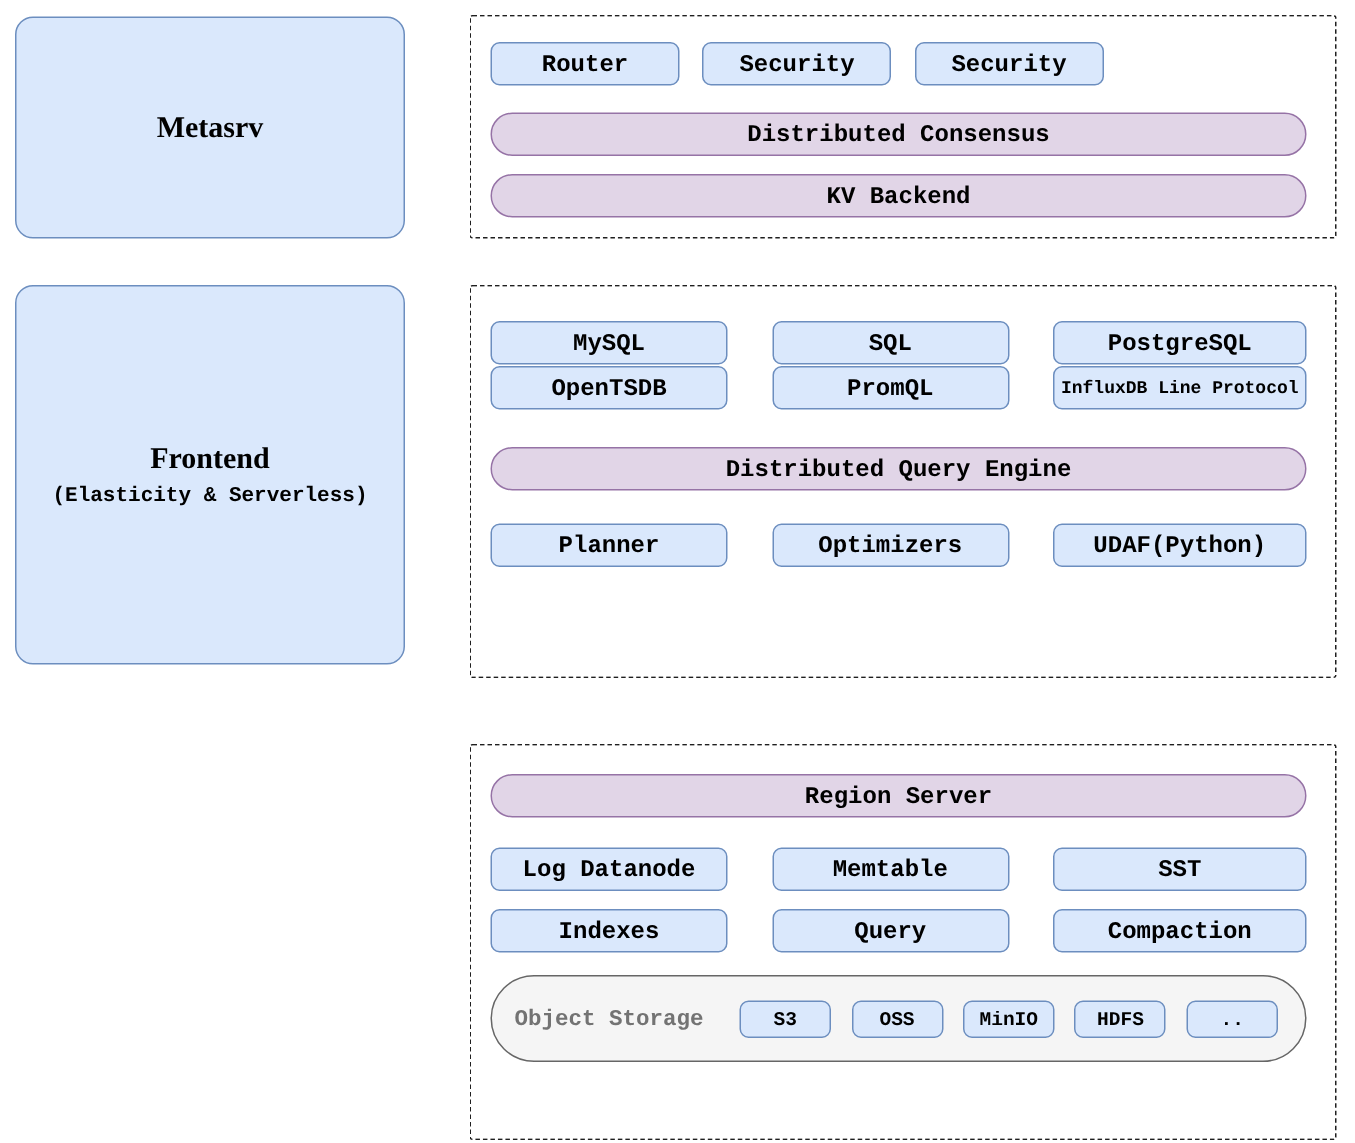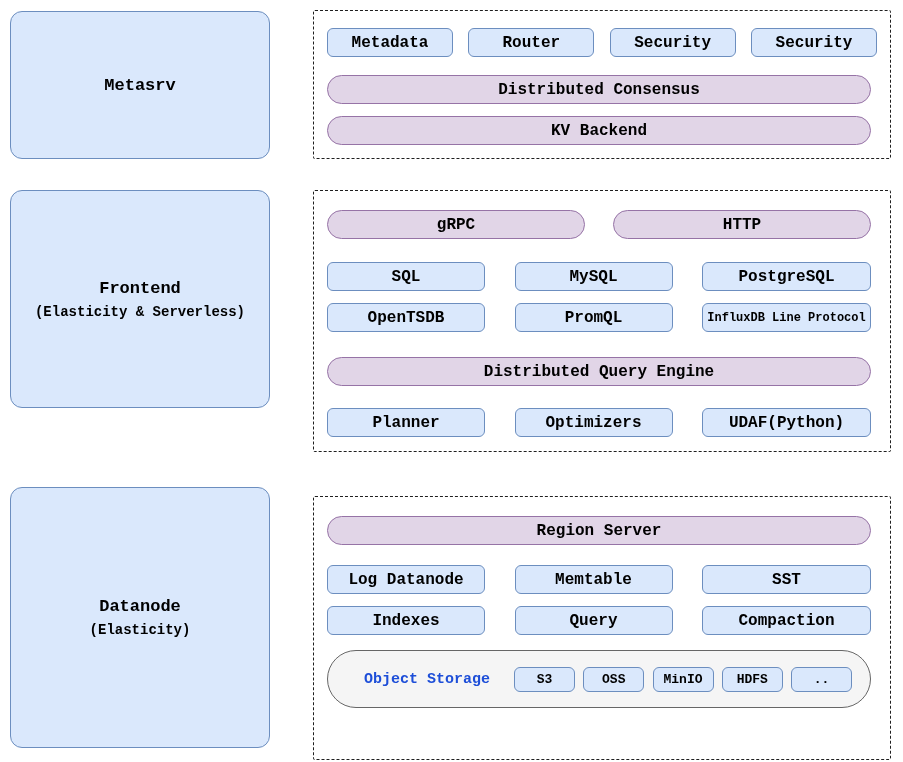--- a/index.html
+++ b/index.html
@@ -25,23 +25,23 @@
   
   .tier-box {
     position: absolute; left: 10px; width: 260px;
     background: var(--node-fill);
     border: 1px solid var(--node-stroke);
     border-radius: 12px;
     display: flex; flex-direction: column; align-items: center; justify-content: center;
     gap: 8px; text-align: center;
   }
   #metasrv-box  { top: 11px;  height: 148px; }
-  #frontend-box { top: 190px; height: 218px; justify-content: center; }
+  #frontend-box { top: 190px; height: 253px; justify-content: center; }
   #datanode-box { top: 487px; height: 261px; }
-  .tier-title    { font-size: 17px; line-height: 1; }
+  .tier-title    { font-size: 20px; line-height: 1; font-family: Liberation Serif, serif; }
   .tier-subtitle { font-size: 14px; line-height: 1; }
 
   
   .panel {
     position: absolute; left: 313px; width: 578px;
     border: 1px dashed var(--panel-stroke);
     border-radius: 2px;
     background: #ffffff;
     padding: 0 13px;
   }
@@ -84,99 +84,90 @@
     font-size: 16px; white-space: nowrap;
   }
 
   
   #metasrv-panel .row4        { margin-top: 17px; }
   #metasrv-panel .layer-a     { margin-top: 18px; }
   #metasrv-panel .layer-b     { margin-top: 12px; }
 
   #frontend-panel .row2       { margin-top: 19px; }
   #frontend-panel .proto-a    { margin-top: 23px; }
-  #frontend-panel .proto-b    { margin-top: 12px; font-family: Liberation Mono, monospace; }
+  #frontend-panel .proto-b    { margin-top: 1px; font-family: Liberation Mono, monospace; }
   #frontend-panel .layer-dqe  { margin-top: 25px; }
   #frontend-panel .query-row  { margin-top: 22px; }
 
   #datanode-panel .layer-rs   { margin-top: 19px; }
   #datanode-panel .layer-re   { margin-top: 11px; }
   #datanode-panel .store-a    { margin-top: 20px; }
   #datanode-panel .store-b    { margin-top: 12px; }
 
   
   .storage {
     margin-top: 15px; height: 58px;
     background: var(--storage-fill);
     border: 1px solid var(--storage-stroke);
     border-radius: 29px;
     display: flex; align-items: center;
     padding: 0 18px 0 15px;
   }
   .storage-label {
-    font-size: 15px; color: #1d4ed8;
-    white-space: nowrap; margin-right: 24px; flex: 0 0 auto; margin-left: 21px;
+    font-size: 15px; color: #737373;
+    white-space: nowrap; margin-right: 24px; flex: 0 0 auto;
   }
   .storage-nodes {
     display: flex; flex: 1; justify-content: space-between; align-items: center;
   }
   .storage-nodes .node { width: 61px; height: 25px; font-size: 13px; }
 </style>
 </head>
 <body>
 
 <div class="canvas">
 
   <div class="tier-box" id="metasrv-box">
     <div class="tier-title">Metasrv</div>
   </div>
 
   <div class="panel" id="metasrv-panel">
     <div class="row4">
-      <div class="node">Metadata</div>
       <div class="node">Router</div>
       <div class="node">Security</div>
       <div class="node">Security</div>
     </div>
     <div class="layer layer-a inset">Distributed Consensus</div>
     <div class="layer layer-b inset">KV Backend</div>
   </div>
 
   <div class="tier-box" id="frontend-box">
     <div class="tier-title">Frontend</div>
     <div class="tier-subtitle">(Elasticity &amp; Serverless)</div>
   </div>
 
   <div class="panel" id="frontend-panel">
-    <div class="row2 inset">
-      <div class="layer">gRPC</div>
-      <div class="layer">HTTP</div>
-    </div>
     <div class="row3 proto-a inset">
+      <div class="node">MySQL</div>
       <div class="node">SQL</div>
-      <div class="node">MySQL</div>
       <div class="node">PostgreSQL</div>
     </div>
     <div class="row3 proto-b inset">
       <div class="node">OpenTSDB</div>
       <div class="node">PromQL</div>
       <div class="node small-text">InfluxDB Line Protocol</div>
     </div>
     <div class="layer layer-dqe inset">Distributed Query Engine</div>
     <div class="row3 query-row inset">
       <div class="node">Planner</div>
       <div class="node">Optimizers</div>
       <div class="node">UDAF(Python)</div>
     </div>
   </div>
 
-  <div class="tier-box" id="datanode-box">
-    <div class="tier-title">Datanode</div>
-    <div class="tier-subtitle">(Elasticity)</div>
-  </div>
 
   <div class="panel" id="datanode-panel">
     <div class="layer layer-rs inset">Region Server</div>
     <div class="row3 store-a inset">
       <div class="node">Log Datanode</div>
       <div class="node">Memtable</div>
       <div class="node">SST</div>
     </div>
     <div class="row3 store-b inset">
       <div class="node">Indexes</div>

